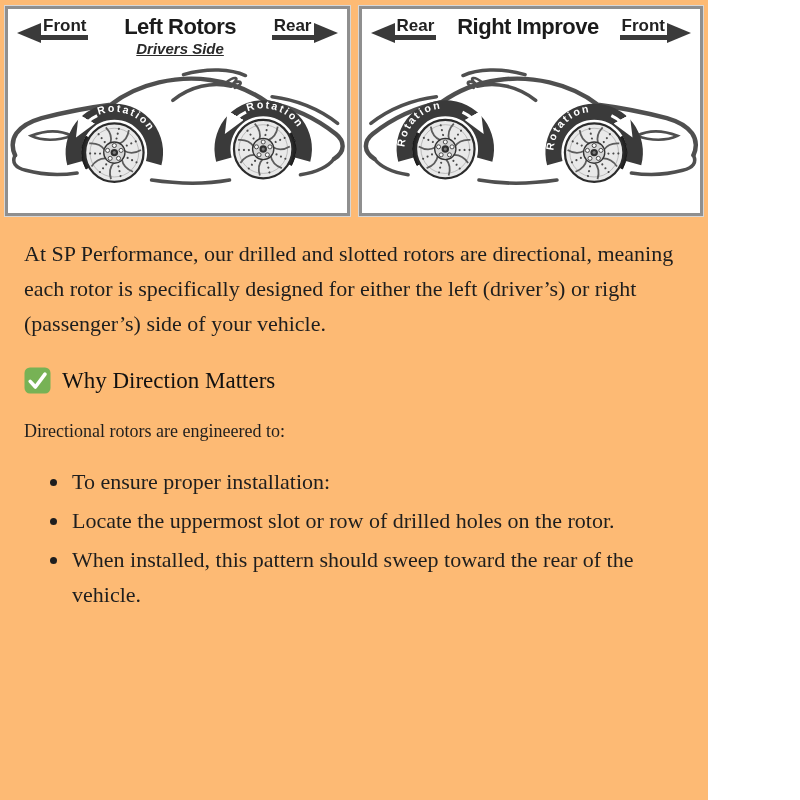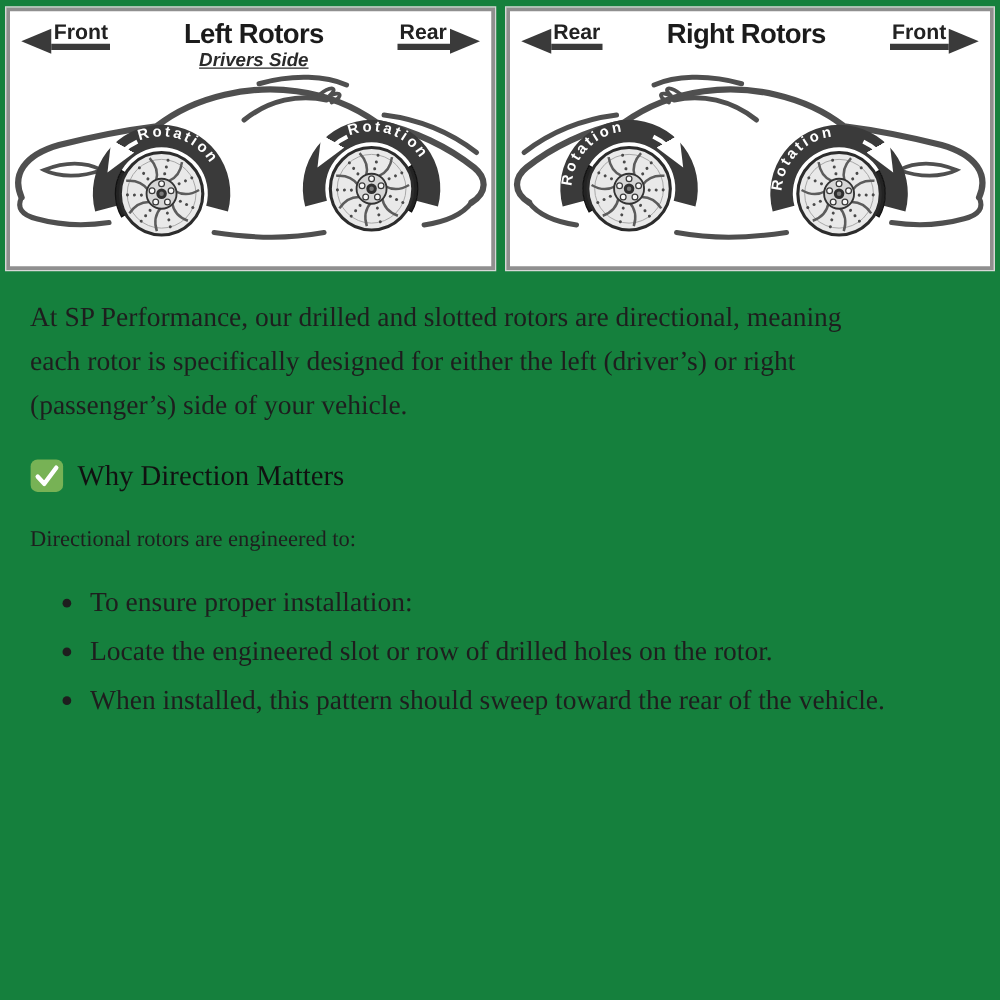--- a/index.html
+++ b/index.html
@@ -1,18 +1,18 @@
 <!DOCTYPE html>
 <html><head>
 <meta charset="utf-8">
 <style>
   * { margin:0; padding:0; box-sizing:border-box; }
   html,body { background:#fff; }
   .page {
-    width:800px; height:800px; background:#15803d; overflow:hidden;
+    width:708px; height:800px; background:#fdba74; overflow:hidden;
     font-family:"Liberation Serif","DejaVu Serif",serif; color:#1e1e1e;
   }
 
   
   .diagram-row { display:flex; gap:9px; padding:6px 5px 0 5px; height:216px; }
   .panel {
     flex:1; border:3px solid #8f8f8f; outline:1px solid #d7d7d7; background:#fff;
     display:flex; flex-direction:column; overflow:hidden;
   }
   .panel-header {
@@ -216,21 +216,21 @@
         </svg>
     </div>
 
     <div class="panel">
       <div class="panel-header">
         <div class="dir">
           <span class="tri tri-left"></span>
           <span class="dir-lbl">Rear</span>
         </div>
         <div class="titles">
-          <div class="panel-title">Right Rotors</div>
+          <div class="panel-title">Right Improve</div>
         </div>
         <div class="dir">
           <span class="dir-lbl">Front</span>
           <span class="tri tri-right"></span>
         </div>
       </div>
       <svg class="car-svg" viewBox="0 0 382 158" preserveAspectRatio="xMidYMid meet">
           <defs>
             <marker id="p1-ah" markerWidth="8" markerHeight="8" refX="5" refY="3" orient="auto" markerUnits="strokeWidth">
               <path d="M0 0 L7 3 L0 6 Z" fill="#fff"></path>
@@ -392,17 +392,17 @@
       </svg>
       <span class="sec-title">Why Direction Matters</span>
     </div>
 
     <p class="lead">Directional rotors are engineered to:</p>
 
 
 
     <ul class="blist">
       <li>To ensure proper installation:</li>
-      <li>Locate the engineered slot or row of drilled holes on the rotor.</li>
+      <li>Locate the uppermost slot or row of drilled holes on the rotor.</li>
       <li>When installed, this pattern should sweep toward the rear of the vehicle.</li>
     </ul>
   </div>
 </div>
 
 </body></html>

